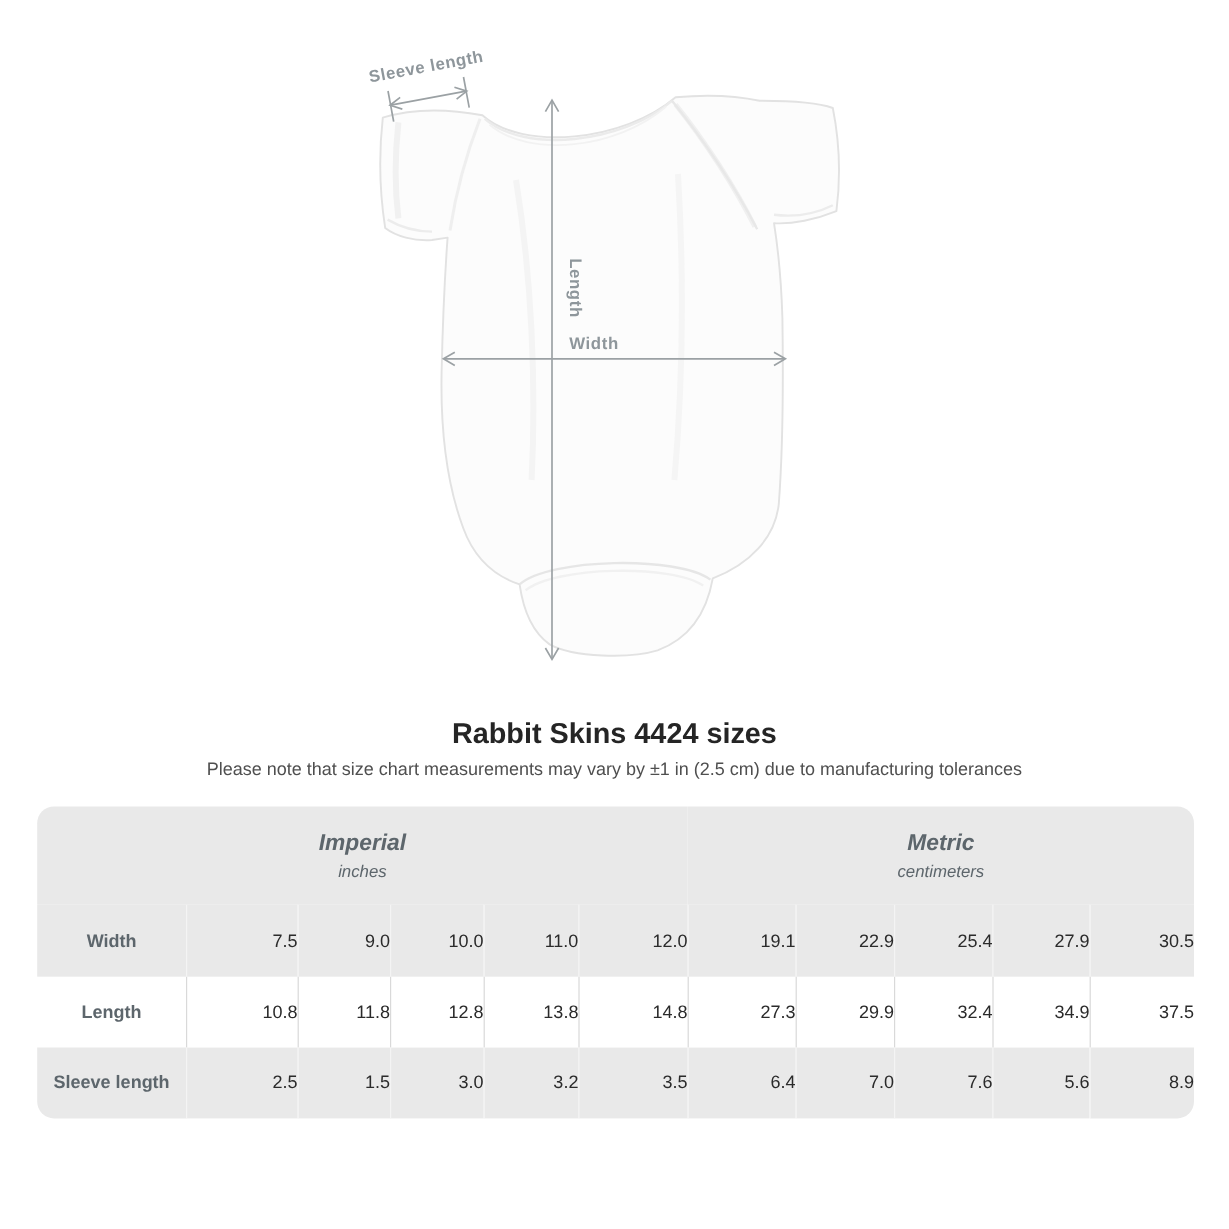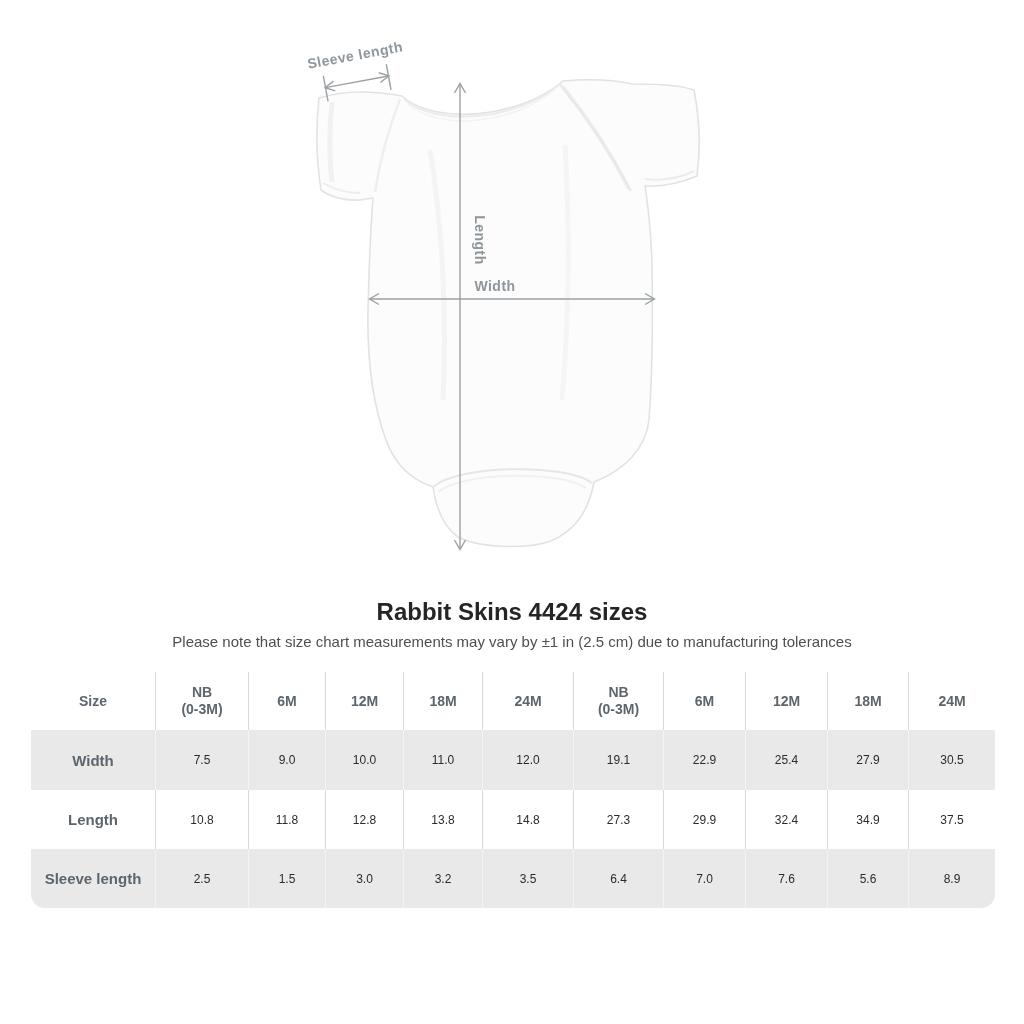--- a/index.html
+++ b/index.html
@@ -88,23 +88,24 @@
     line-height: 17px;
   }
   .cols-row th + th { border-left: 1px solid var(--separator, #d9d9d9); }
   
   .size-chart tbody th {
     font-size: 15px;
     font-weight: bold;
     color: var(--header-text, #5d666c);
   }
   .size-chart tbody td {
-    font-size: 12px;
+    font-size: 15px;
     font-weight: normal;
     color: var(--value-text, #2b2b2b);
+    text-align: right;
   }
   .size-chart tbody tr.row-gray  th, .size-chart tbody tr.row-gray  td { background: var(--row-gray, #e9e9e9); }
   .size-chart tbody tr.row-white th, .size-chart tbody tr.row-white td { background: #ffffff; }
   .size-chart tbody tr.row-white td + td,
   .size-chart tbody tr.row-white th + td { border-left: 1px solid var(--separator, #d9d9d9); }
   .size-chart tbody tr.row-gray td + td,
   .size-chart tbody tr.row-gray th + td { border-left: 1px solid #f4f4f4; }
   .size-chart tbody tr.h60 th, .size-chart tbody tr.h60 td { height: 60px; }
   .size-chart tbody tr.h59 th, .size-chart tbody tr.h59 td { height: 59px; }
   .size-chart tbody tr:last-child th:first-child { border-bottom-left-radius: 14px; }
@@ -198,34 +199,29 @@
         <col style="width:78px">
         <col style="width:79px">
         <col style="width:91px">
       <col style="width:90px">
         <col style="width:82px">
         <col style="width:82px">
         <col style="width:81px">
         <col style="width:87px">
     </colgroup>
     <thead>
-      <tr class="cols-row">
-        <th>Size</th>
-        <th>NB
-(0-3M)</th>
-        <th>6M</th>
-        <th>12M</th>
-        <th>18M</th>
-        <th>24M</th>
-        <th>NB
-(0-3M)</th>
-        <th>6M</th>
-        <th>12M</th>
-        <th>18M</th>
-        <th>24M</th>
+      <tr class="group-row">
+        <th class="imperial" colspan="6">
+          <div class="group-name">Imperial</div>
+          <div class="group-unit">inches</div>
+        </th>
+        <th class="metric" colspan="5">
+          <div class="group-name">Metric</div>
+          <div class="group-unit">centimeters</div>
+        </th>
       </tr>
     </thead>
     <tbody>
       <tr class="row-gray h60">
         <th>Width</th>
         <td>7.5</td>
         <td>9.0</td>
         <td>10.0</td>
         <td>11.0</td>
         <td>12.0</td>

